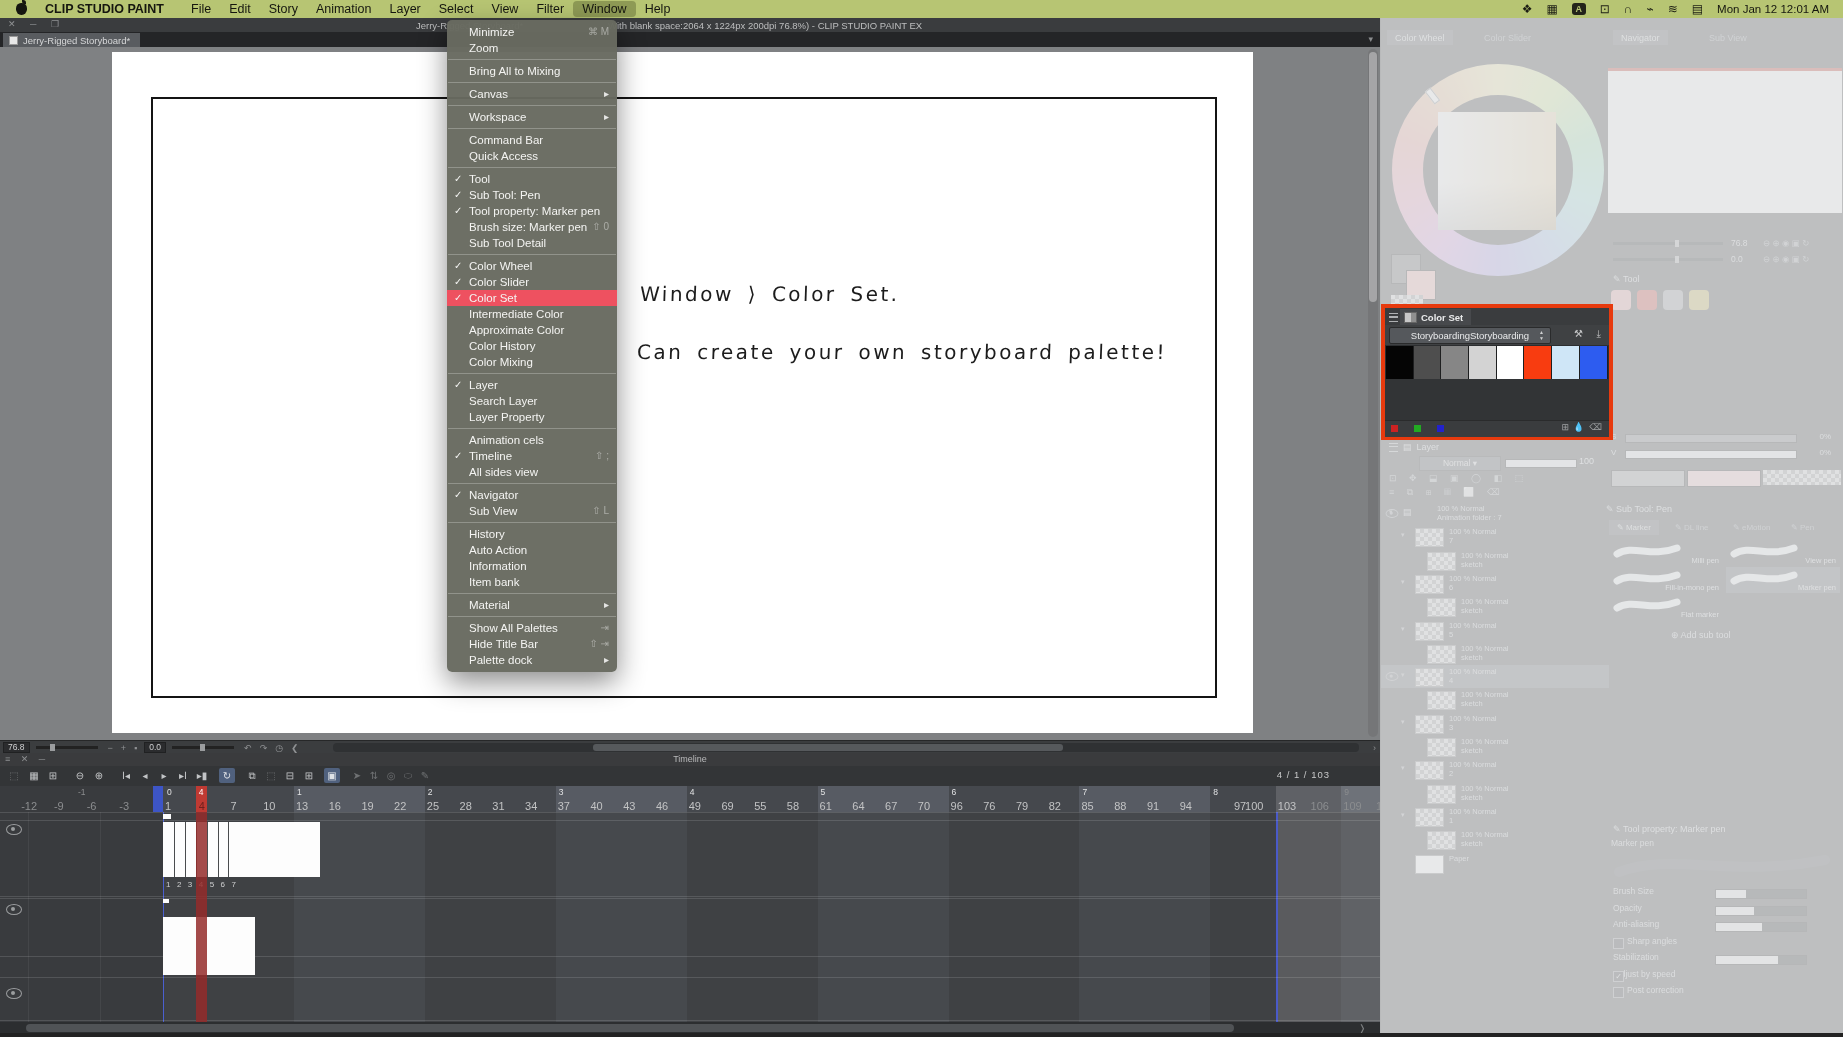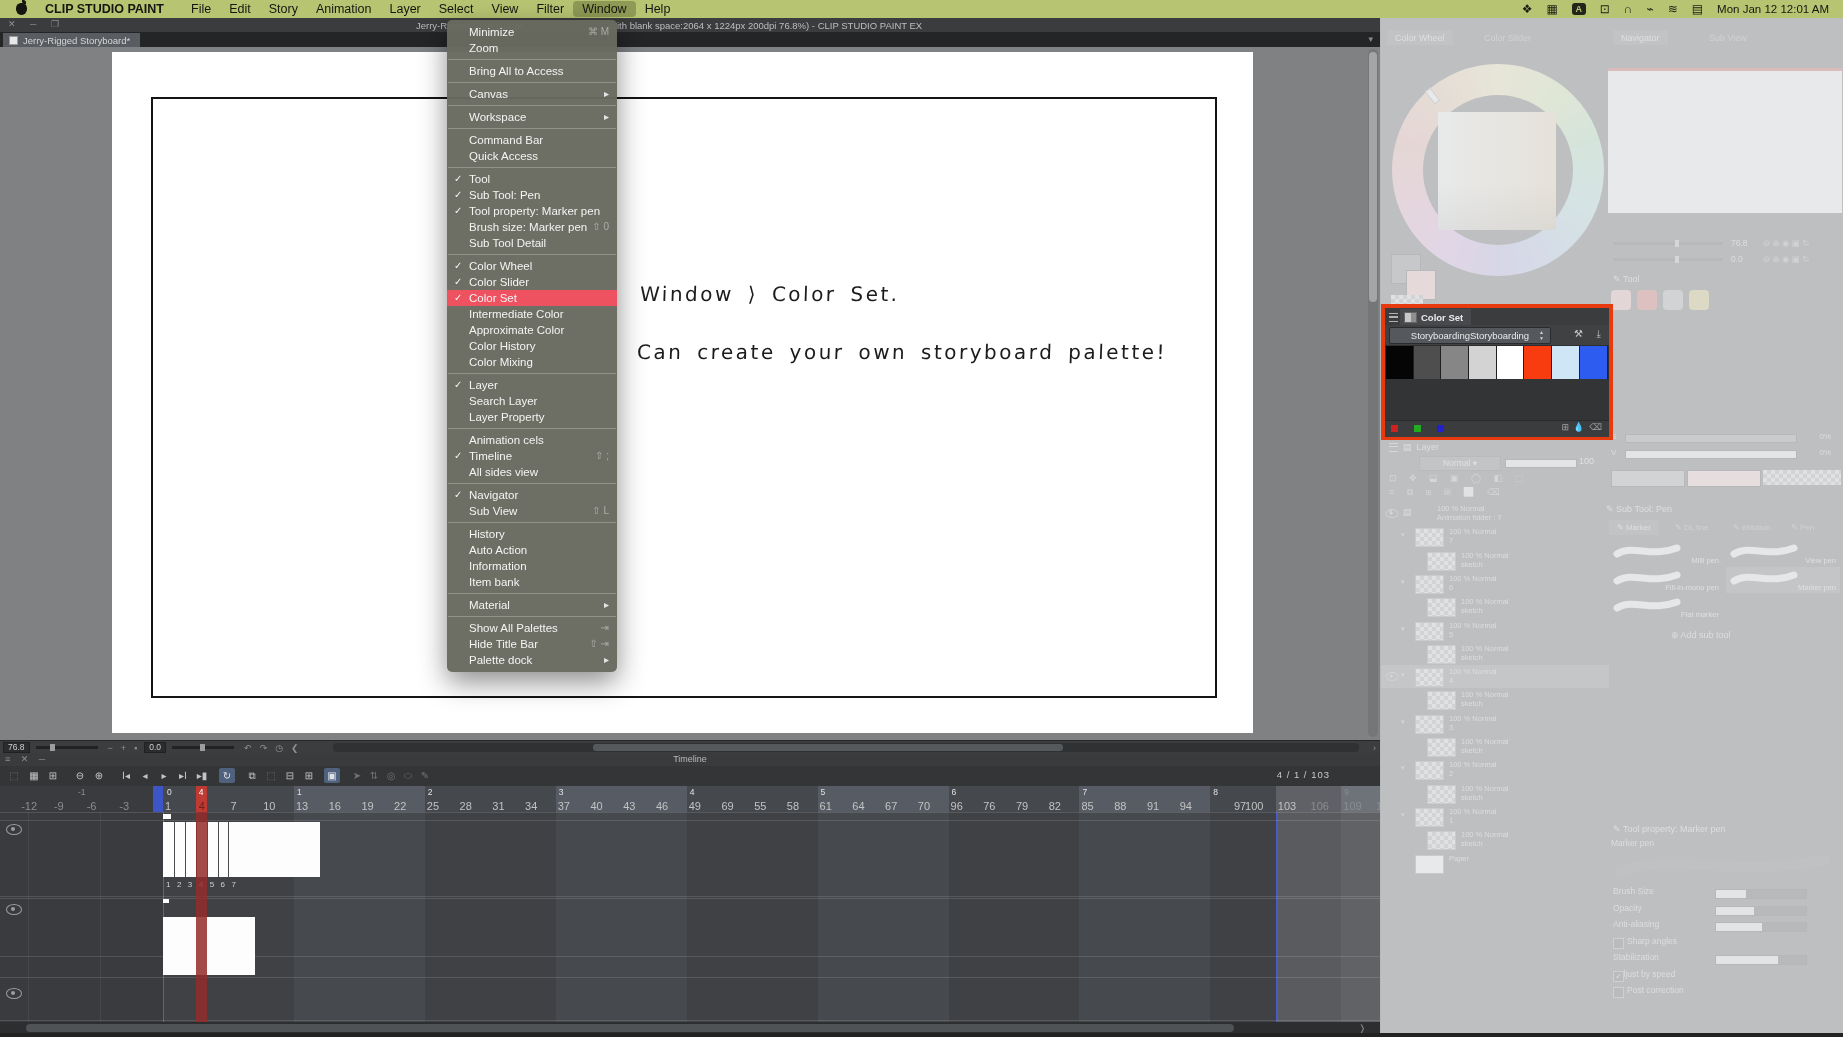--- a/index.html
+++ b/index.html
@@ -577,21 +577,21 @@
     <span class="cs-chip" style="left: 6px; background: rgb(204, 34, 34);"></span>
         <span class="cs-chip" style="left: 29px; background: rgb(34, 170, 34);"></span>
         <span class="cs-chip" style="left: 52px; background: rgb(34, 34, 204);"></span>
       </div>
   </div>
 
   <div id="winmenu" class="abs">
       <div class="mi"><span class="sc">⌘ M</span>Minimize</div>
       <div class="mi">Zoom</div>
       <div class="msep"></div>
-      <div class="mi">Bring All to Access</div>
+      <div class="mi">Bring All to Mixing</div>
       <div class="msep"></div>
       <div class="mi"><span class="sub">▸</span>Canvas</div>
       <div class="msep"></div>
       <div class="mi"><span class="sub">▸</span>Workspace</div>
       <div class="msep"></div>
       <div class="mi">Command Bar</div>
       <div class="mi">Quick Access</div>
       <div class="msep"></div>
       <div class="mi"><span class="chk">✓</span>Tool</div>
       <div class="mi"><span class="chk">✓</span>Sub Tool: Pen</div>

